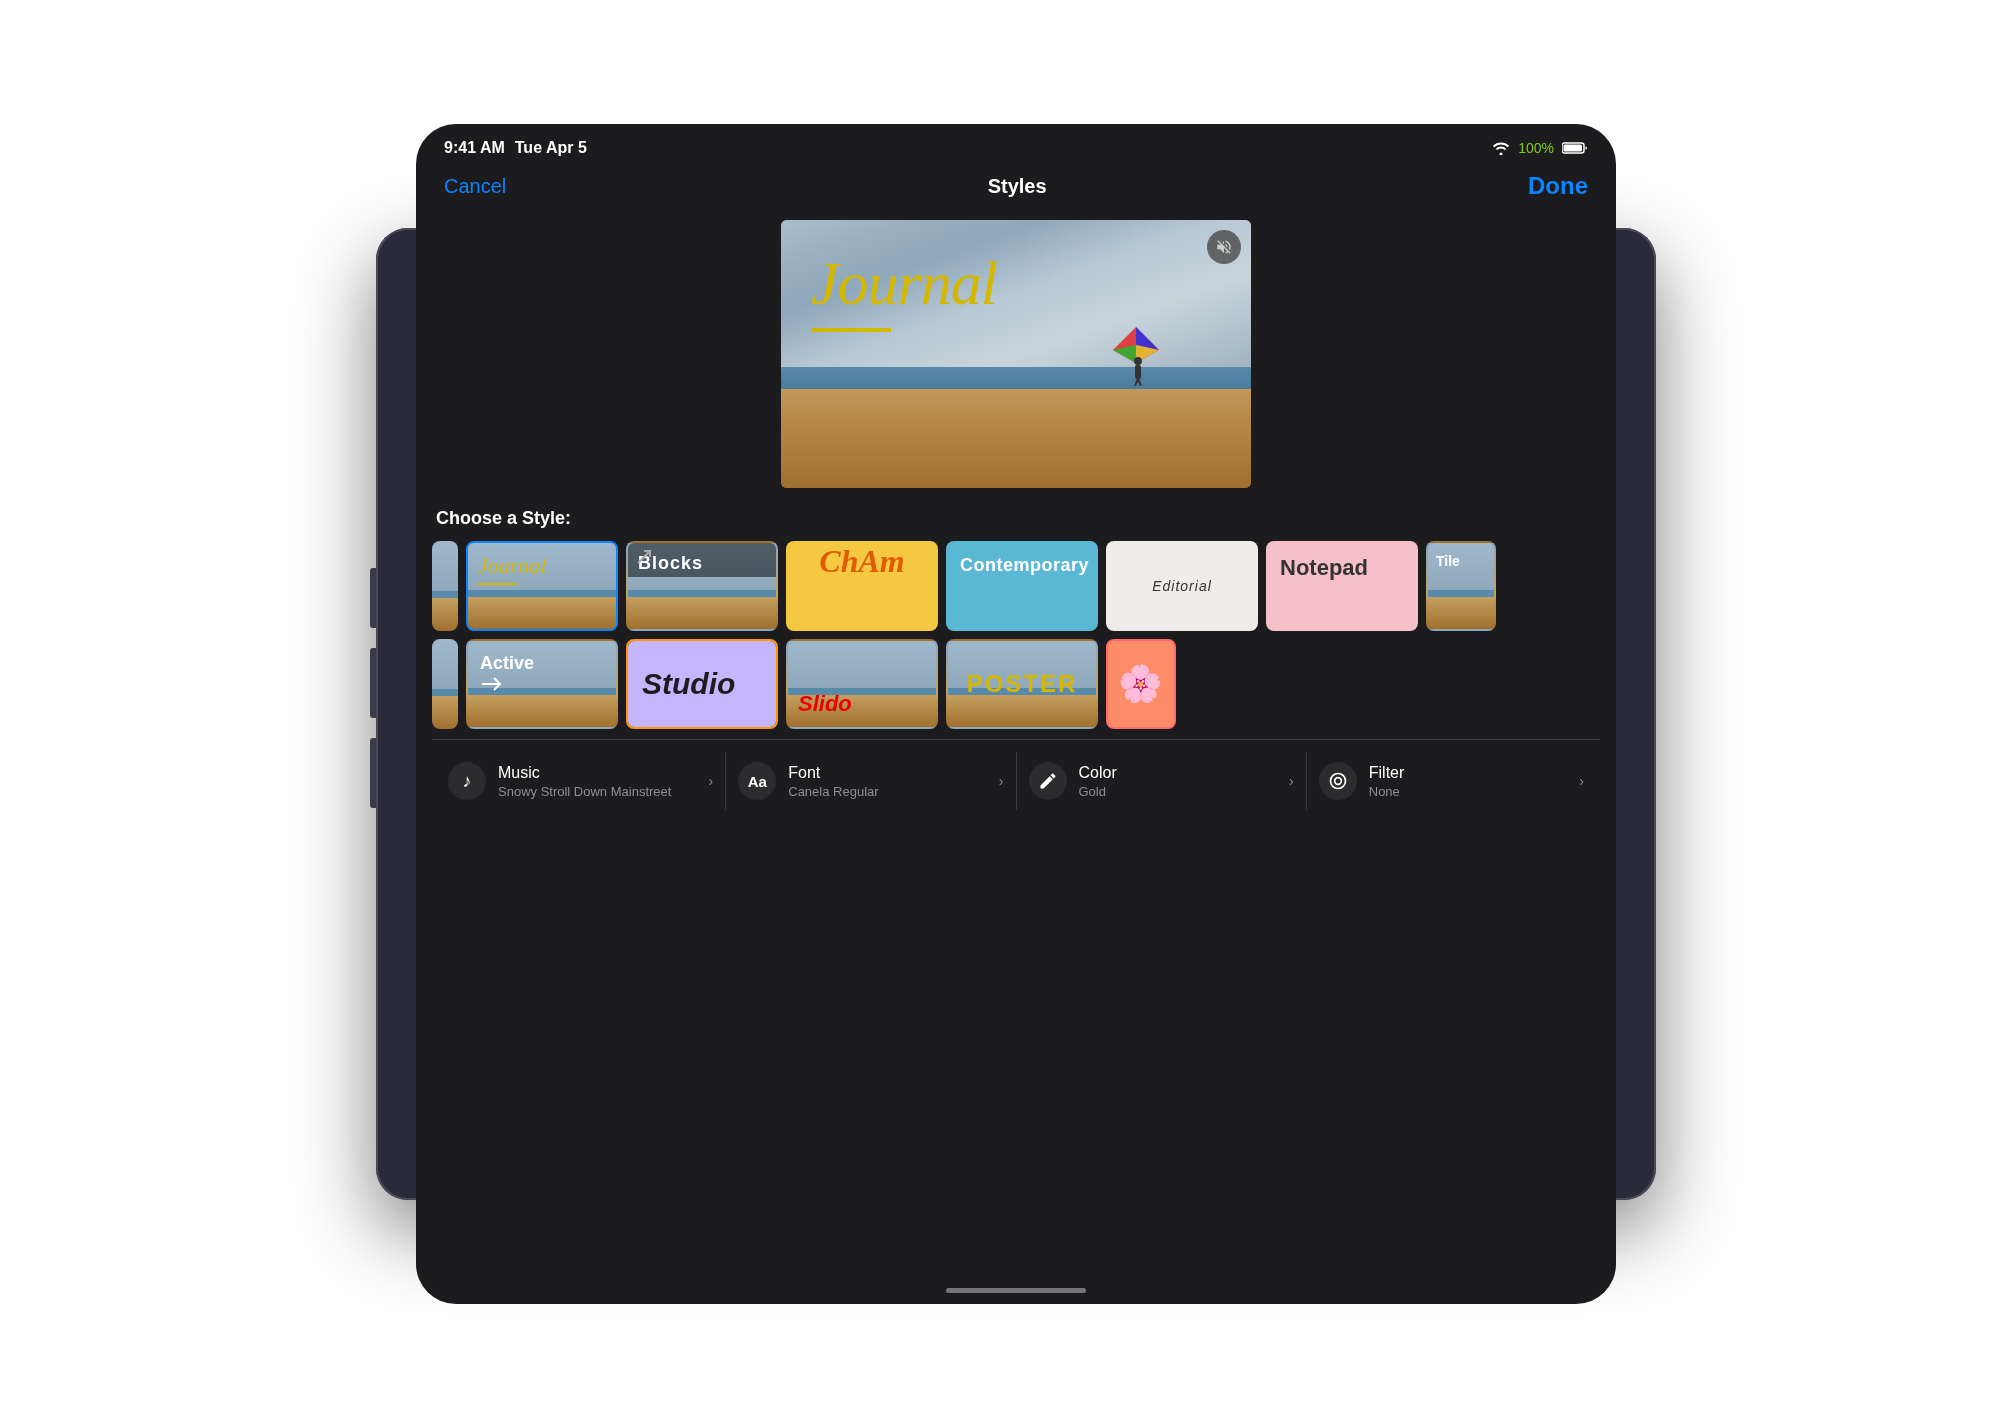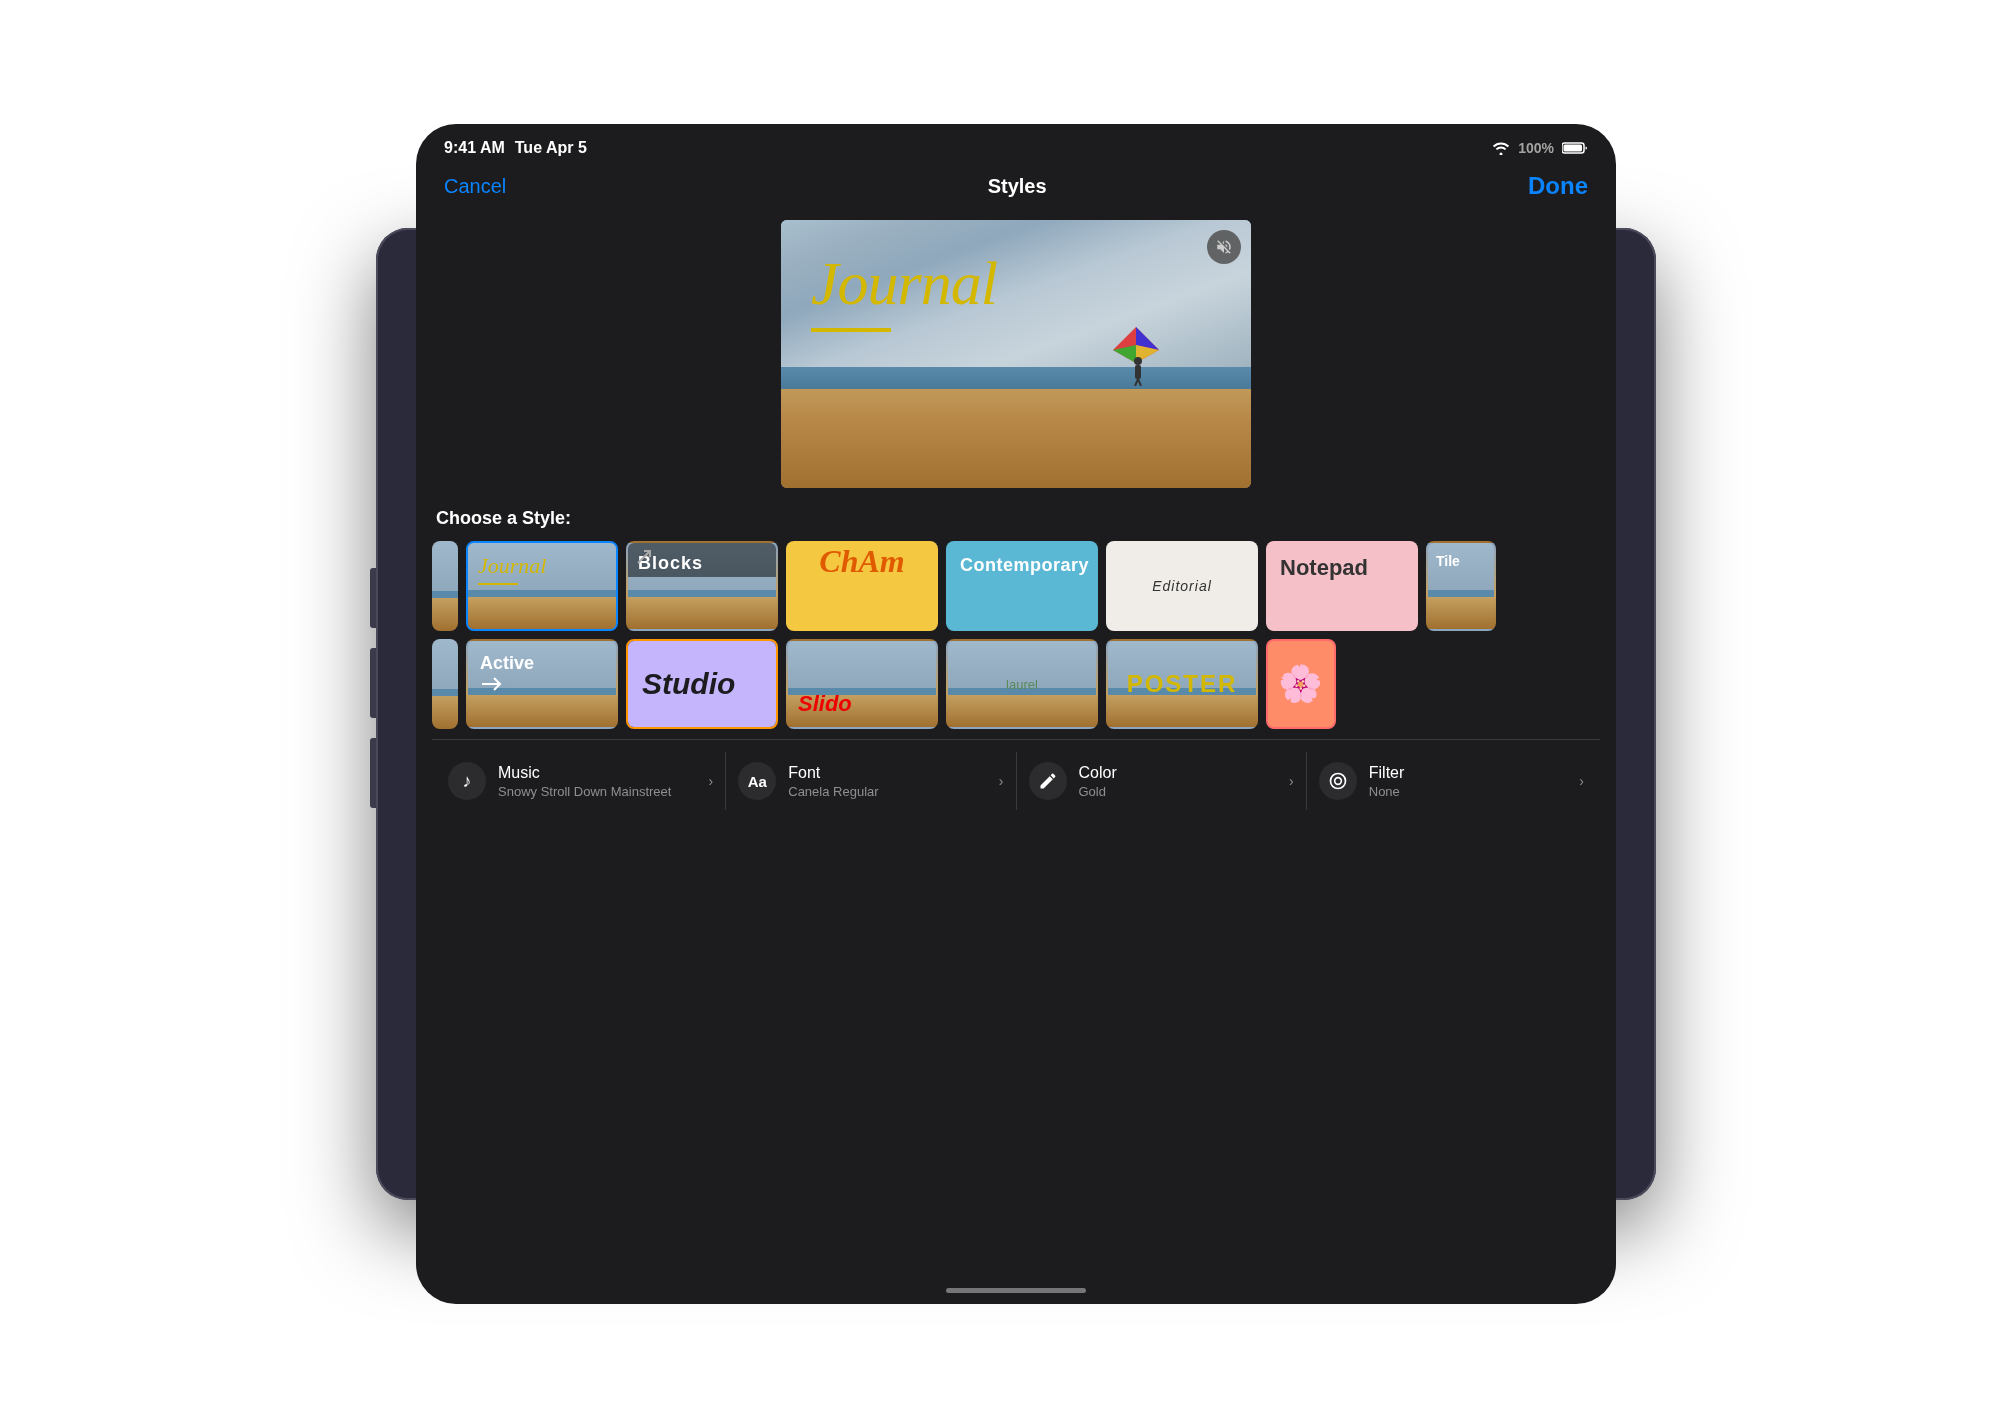--- a/index.html
+++ b/index.html
@@ -657,21 +657,21 @@
 
     <div class="status-bar">
       <div style="display:flex;gap:10px;align-items:center;">
         <span class="status-time">9:41 AM</span>
         <span class="status-time">Tue Apr 5</span>
       </div>
       <div class="status-right">
         <svg width="18" height="14" viewBox="0 0 18 14">
           <path fill="#fff" d="M9 11.5a1.5 1.5 0 1 1 0 3 1.5 1.5 0 0 1 0-3zm0-4a5.5 5.5 0 0 1 3.89 1.61l1.42-1.42A7.5 7.5 0 0 0 9 5.5a7.5 7.5 0 0 0-5.31 2.19l1.42 1.42A5.5 5.5 0 0 1 9 7.5zm0-4a9.5 9.5 0 0 1 6.72 2.78l1.41-1.41A11.5 11.5 0 0 0 9 1.5 11.5 11.5 0 0 0 .87 4.87l1.41 1.41A9.5 9.5 0 0 1 9 3.5z"></path>
         </svg>
-        <span style="color:#a3a3a3;font-size:14px;font-weight:700;">100%</span>
+        <span style="color:#84cc16;font-size:14px;font-weight:400;">100%</span>
         <svg width="26" height="14" viewBox="0 0 26 14">
           <rect x="0" y="2" width="22" height="10" rx="2.5" ry="2.5" fill="none" stroke="#fff" stroke-width="1.5"></rect>
           <rect x="1.5" y="3.5" width="18.5" height="7" rx="1.5" fill="#fff"></rect>
           <path d="M23.5 5.5 v3 a1.5 1.5 0 0 0 0-3z" fill="#fff"></path>
         </svg>
       </div>
     </div>
 
     <div class="nav-bar">
       <span class="nav-cancel">Cancel</span>
@@ -820,28 +820,20 @@
                 <div class="thumb-scene">
                   <div class="thumb-sky"></div>
                   <div class="thumb-sea"></div>
                   <div class="thumb-sand"></div>
                 </div>
                 <span class="slide-label">Slido</span>
               </div>
             </div>
 
 
-            <div class="style-card card-laurel">
-              <div class="thumb-scene">
-                <div class="thumb-sky"></div>
-                <div class="thumb-sea"></div>
-                <div class="thumb-sand"></div>
-              </div>
-              <span class="laurel-label">laurel</span>
-            </div>
 
             <div class="style-card card-poster">
               <div class="thumb-scene">
                 <div class="thumb-sky"></div>
                 <div class="thumb-sea"></div>
                 <div class="thumb-sand"></div>
               </div>
               <span class="poster-label">POSTER</span>
             </div>
 

